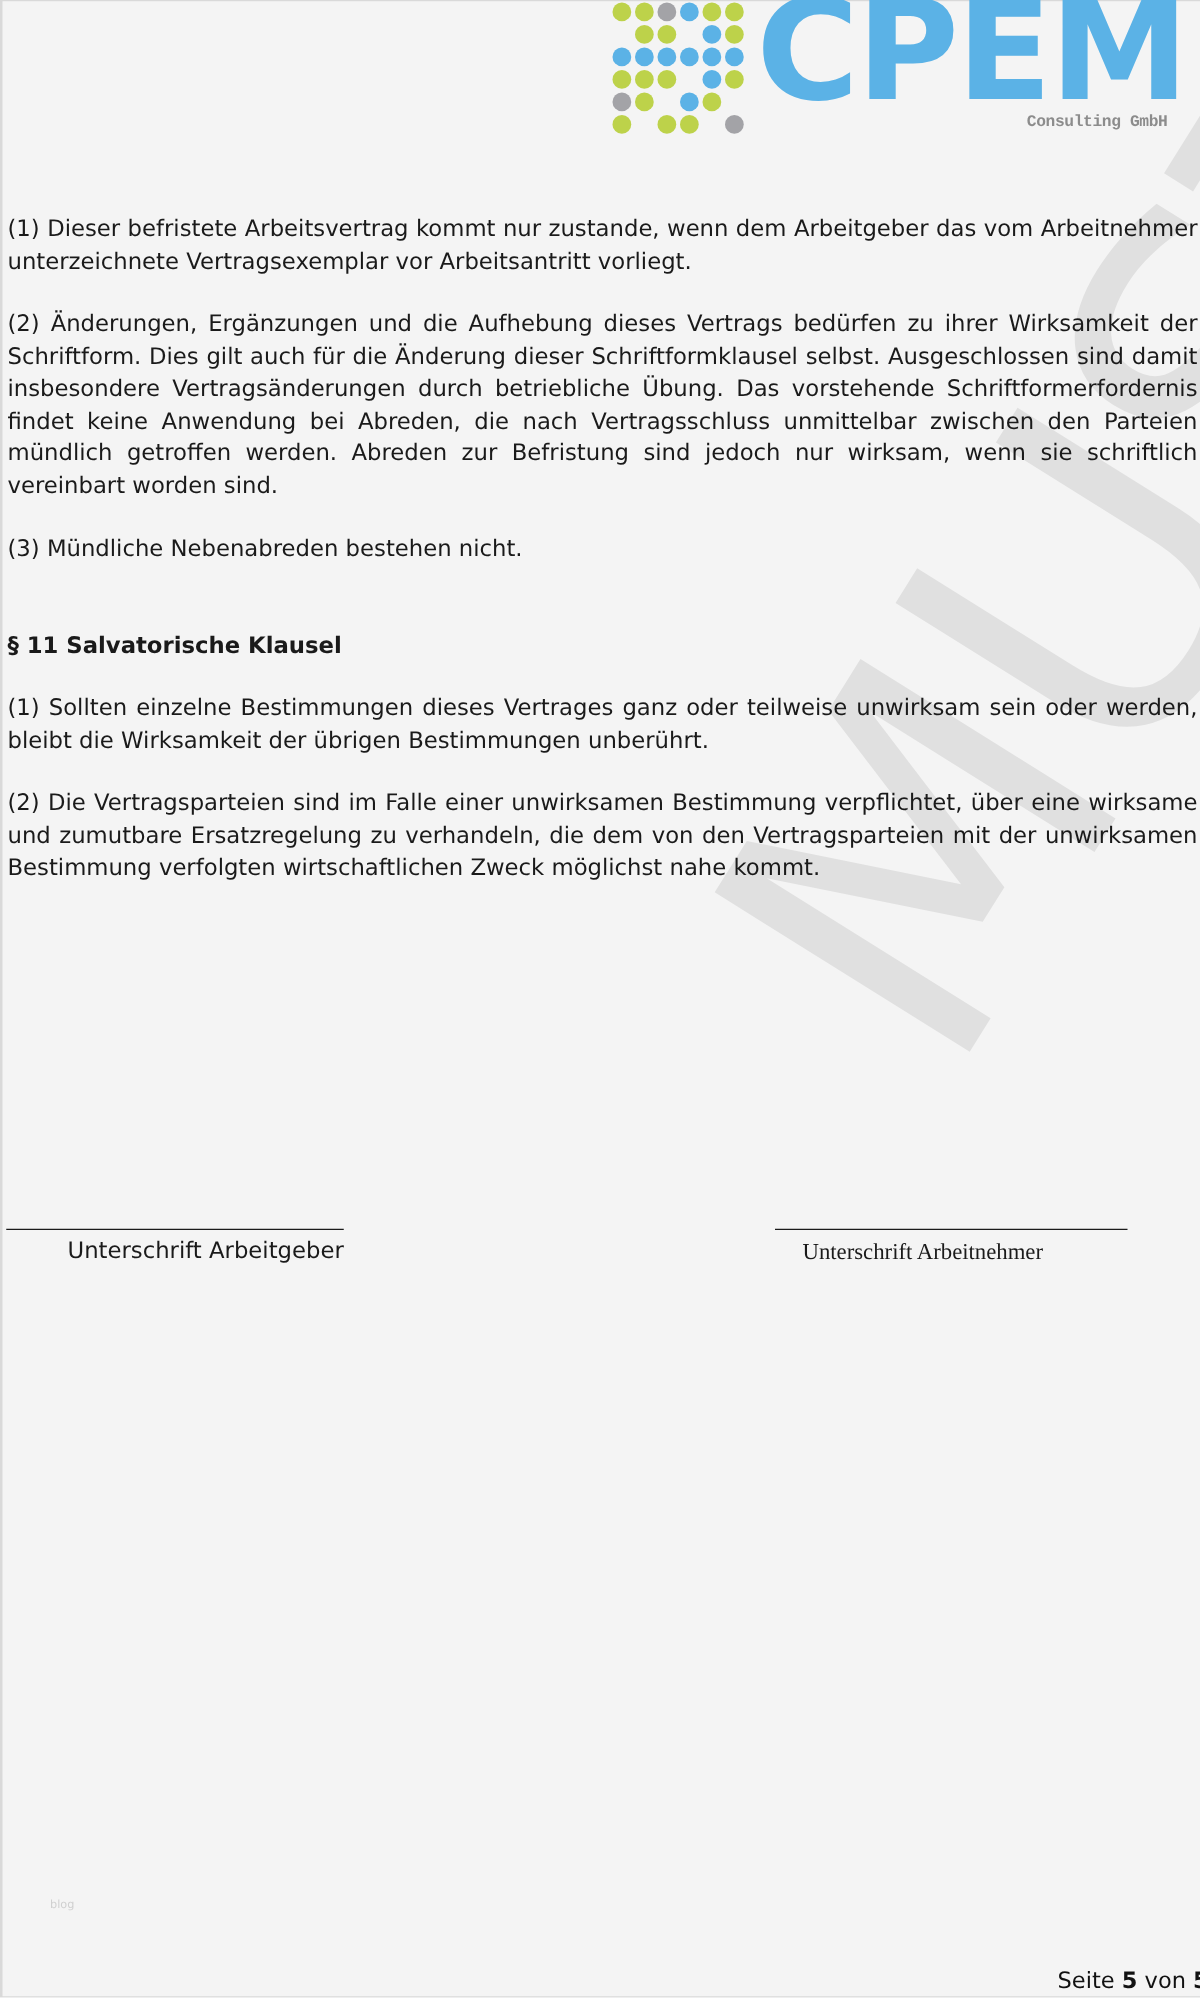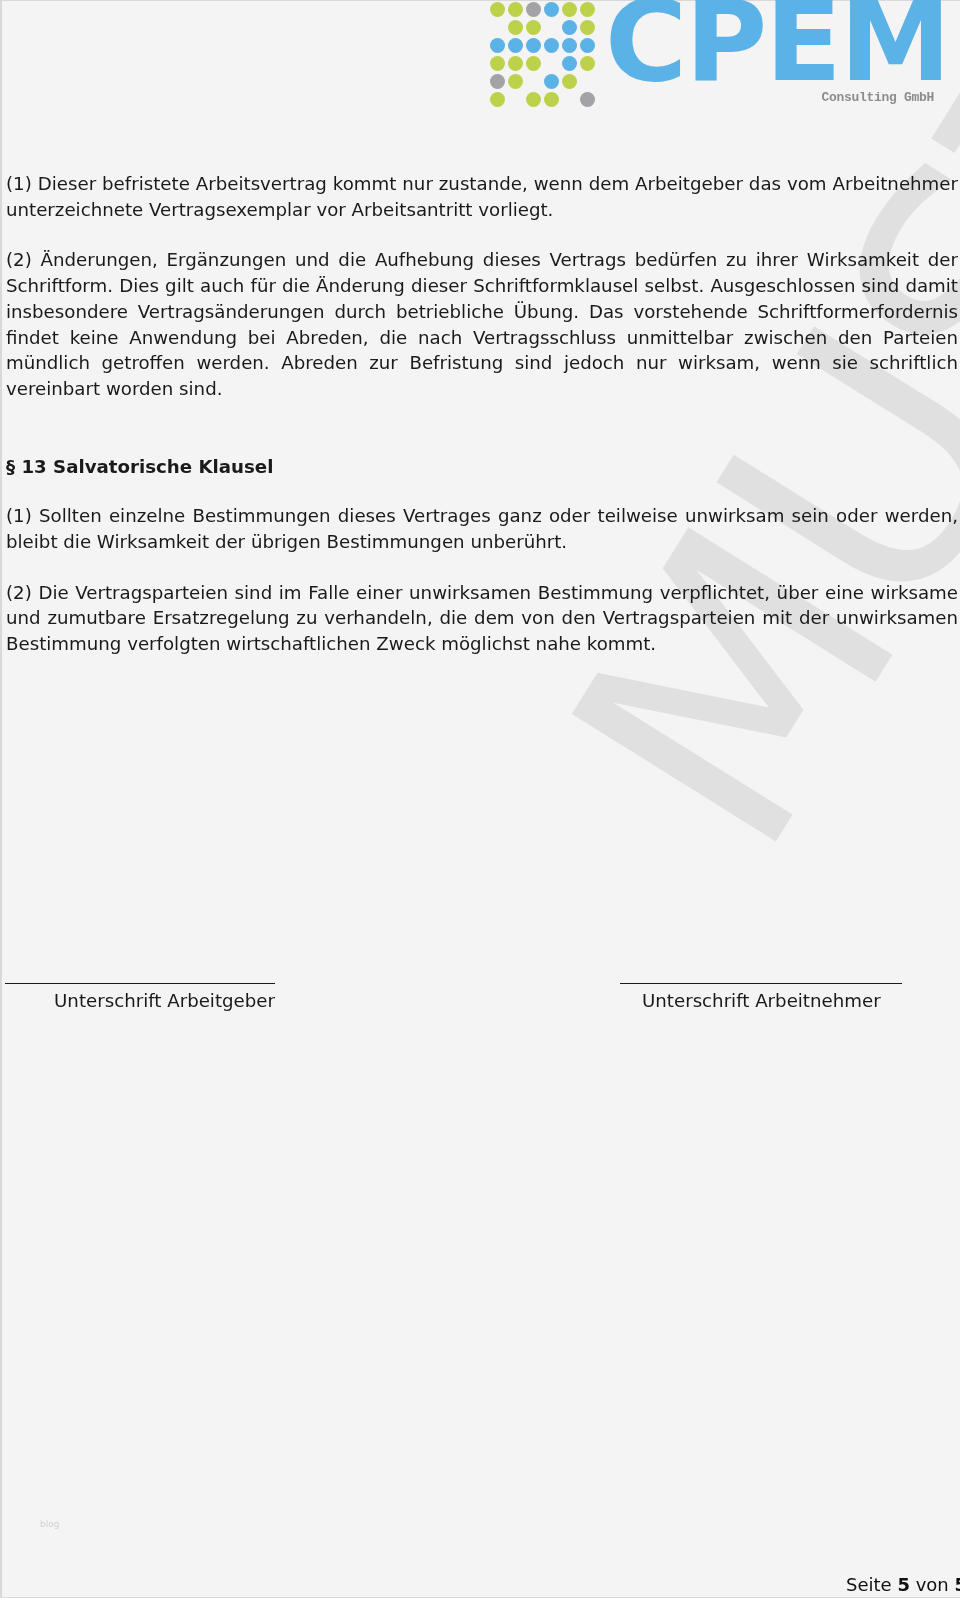--- a/index.html
+++ b/index.html
@@ -173,36 +173,37 @@
       </div>
     <div class="logo-text">CPEM</div>
     <div class="logo-sub">Consulting GmbH</div>
   </div>
 
   <div class="watermark-text">MUSTER</div>
 
   <div class="content">
     <p class="para">(1) Dieser befristete Arbeitsvertrag kommt nur zustande, wenn dem Arbeitgeber das vom Arbeitnehmer unterzeichnete Vertragsexemplar vor Arbeitsantritt vorliegt.</p>
     <p class="para">(2) Änderungen, Ergänzungen und die Aufhebung dieses Vertrags bedürfen zu ihrer Wirksamkeit der Schriftform. Dies gilt auch für die Änderung dieser Schriftformklausel selbst. Ausgeschlossen sind damit insbesondere Vertragsänderungen durch betriebliche Übung. Das vorstehende Schriftformerfordernis findet keine Anwendung bei Abreden, die nach Vertragsschluss unmittelbar zwischen den Parteien mündlich getroffen werden. Abreden zur Befristung sind jedoch nur wirksam, wenn sie schriftlich vereinbart worden sind.</p>
-
-    <div class="heading">§ 13 Salvatorische Klausel</div>
+    <p class="para">(3) Mündliche Nebenabreden bestehen nicht.</p>
+
+    <div class="heading">§ 11 Salvatorische Klausel</div>
 
     <p class="para">(1) Sollten einzelne Bestimmungen dieses Vertrages ganz oder teilweise unwirksam sein oder werden, bleibt die Wirksamkeit der übrigen Bestimmungen unberührt.</p>
     <p class="para">(2) Die Vertragsparteien sind im Falle einer unwirksamen Bestimmung verpflichtet, über eine wirksame und zumutbare Ersatzregelung zu verhandeln, die dem von den Vertragsparteien mit der unwirksamen Bestimmung verfolgten wirtschaftlichen Zweck möglichst nahe kommt.</p>
   </div>
 
 
   <div class="sig" style="left:3px; top:982px; width:270px;">
     <div class="sig-line"></div>
     <div class="sig-label" style="text-align:right; padding-left:32px;">Unterschrift Arbeitgeber</div>
   </div>
 
   <div class="sig" style="left:618px; top:982px; width:282px;">
     <div class="sig-line"></div>
-    <div class="sig-label" style="text-align:left; padding-left:22px;">Unterschrift Arbeitnehmer</div>
+    <div class="sig-label" style="text-align:left; padding-left:22px;font-family:Liberation Serif, serif;">Unterschrift Arbeitnehmer</div>
   </div>
 
   <div class="footer-small">blog</div>
 
   <div class="footer-page">
     <span>Seite</span>
     <b>5</b>
     <span>von</span>
     <b>5</b>
   </div>

